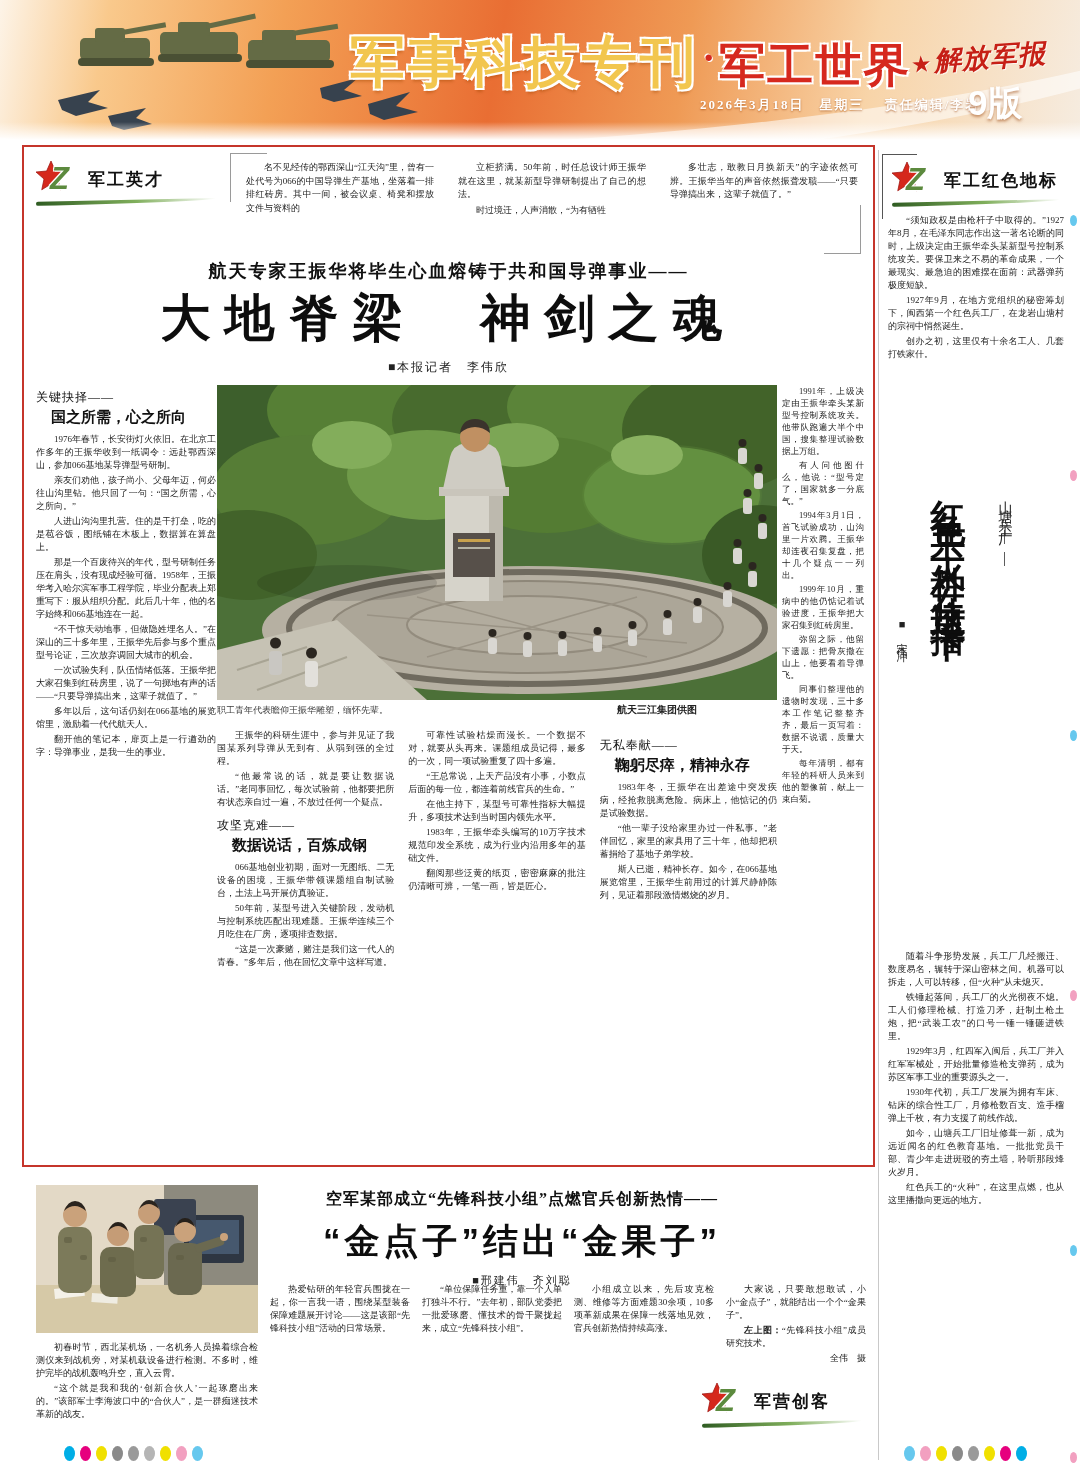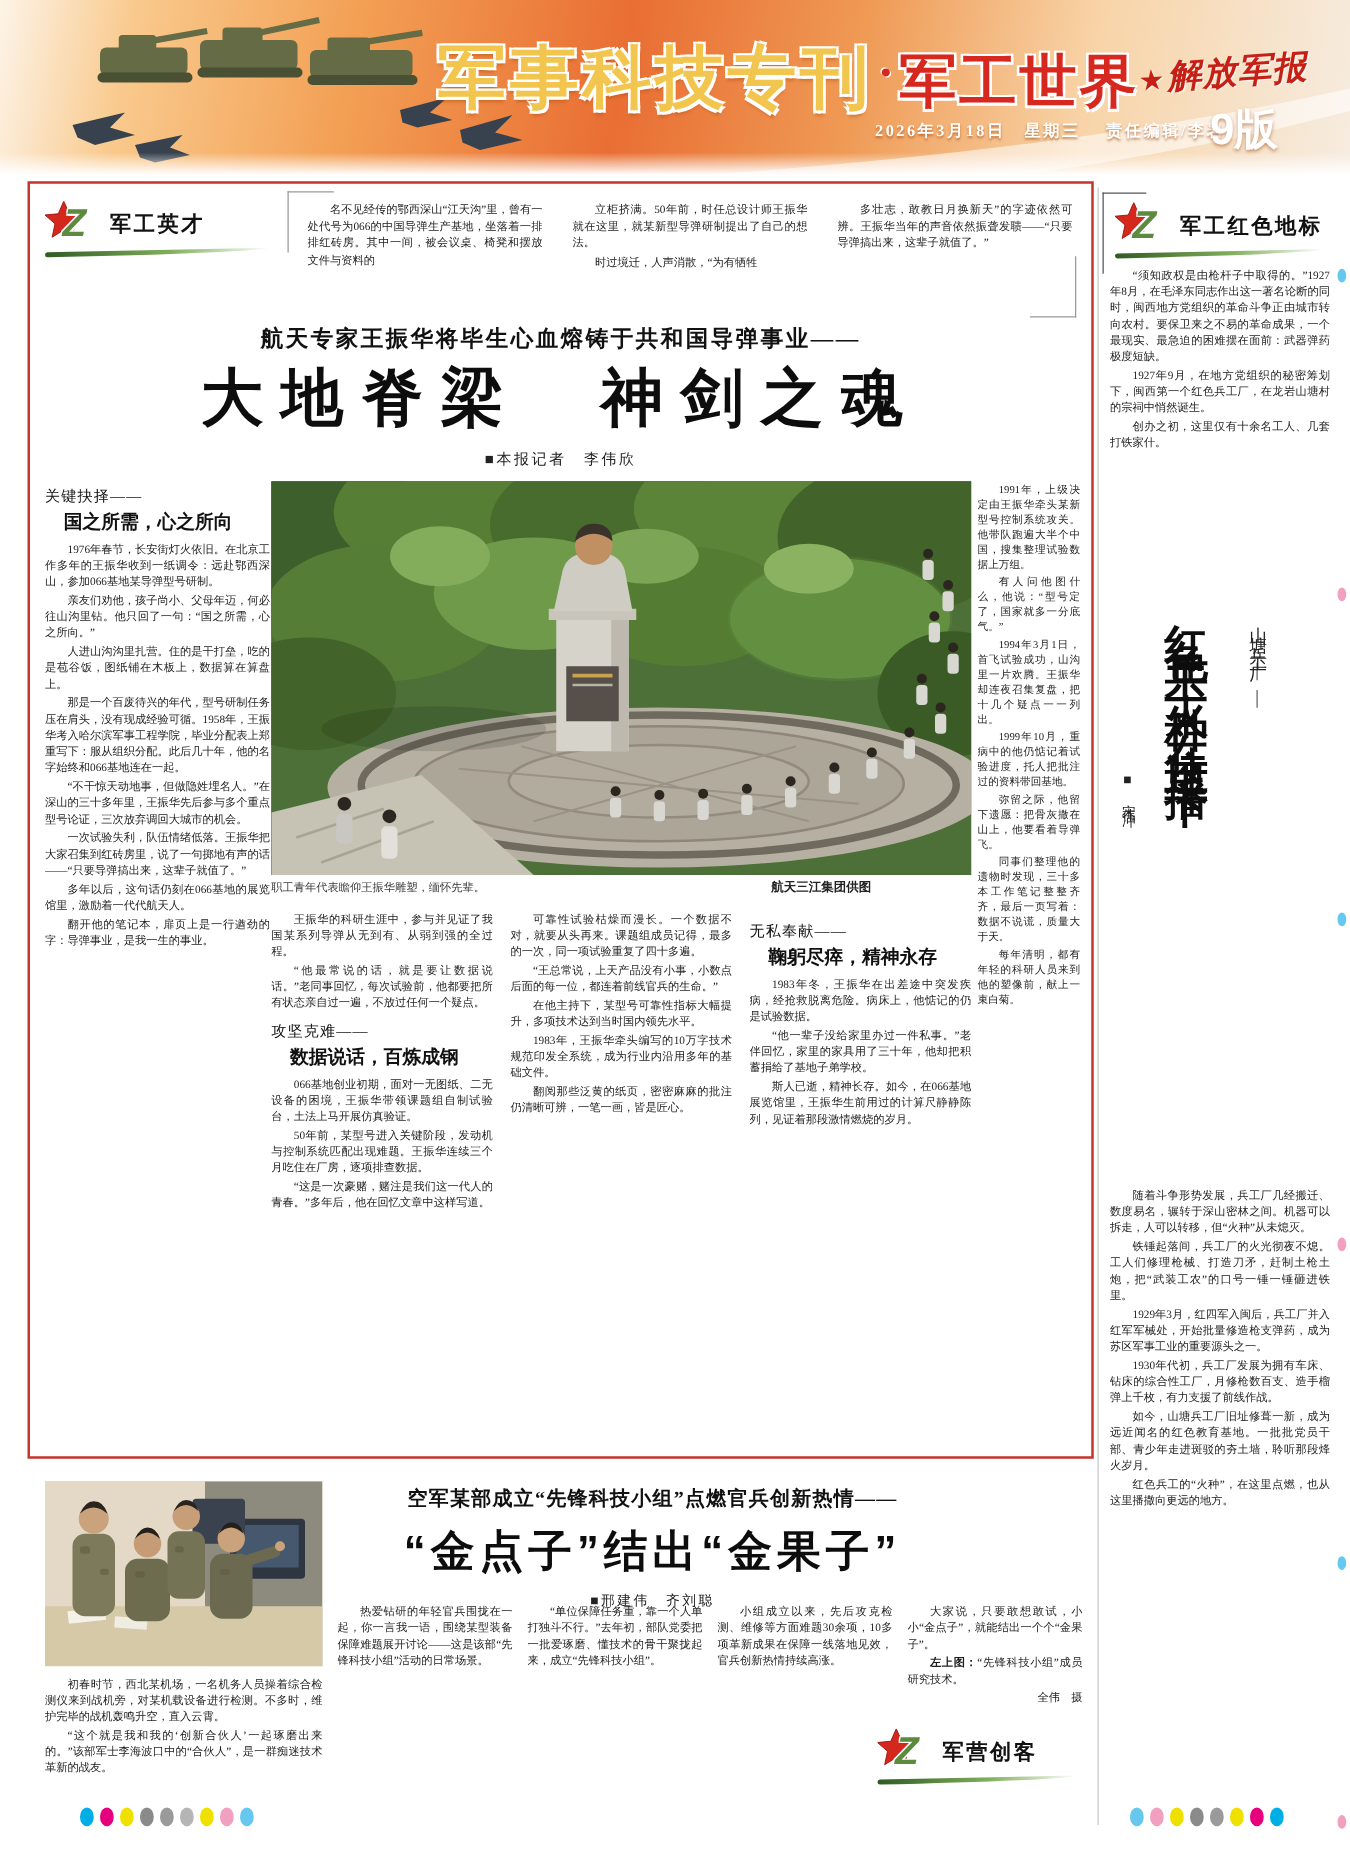--- a/index.html
+++ b/index.html
@@ -314,21 +314,21 @@
           <p>“他一辈子没给家里办过一件私事。”老伴回忆，家里的家具用了三十年，他却把积蓄捐给了基地子弟学校。</p>
           <p>斯人已逝，精神长存。如今，在066基地展览馆里，王振华生前用过的计算尺静静陈列，见证着那段激情燃烧的岁月。</p>
         </div>
     </div>
   </div>
 
   <div class="col-right">
       <p>1991年，上级决定由王振华牵头某新型号控制系统攻关。他带队跑遍大半个中国，搜集整理试验数据上万组。</p>
       <p>有人问他图什么，他说：“型号定了，国家就多一分底气。”</p>
       <p>1994年3月1日，首飞试验成功，山沟里一片欢腾。王振华却连夜召集复盘，把十几个疑点一一列出。</p>
-      <p>1999年10月，重病中的他仍惦记着试验进度，托人把批注过的资料带回基地。</p>
+      <p>1999年10月，重病中的他仍惦记着试验进度，王振华把大家召集到红砖房里。</p>
       <p>弥留之际，他留下遗愿：把骨灰撒在山上，他要看着导弹飞。</p>
       <p>同事们整理他的遗物时发现，三十多本工作笔记整整齐齐，最后一页写着：数据不说谎，质量大于天。</p>
       <p>每年清明，都有年轻的科研人员来到他的塑像前，献上一束白菊。</p>
     </div>
 </div>
 
 <div class="sep-line"></div>
 <div class="sidebar">
   <div class="bracket tl" style="left:-4px;top:4px;width:34px;height:64px;border-color:#555;"></div>
   <div class="s-label">
@@ -337,21 +337,21 @@
         <svg width="30" height="30" viewBox="0 0 24 24">
           <polygon points="12,0 15.5,8 24,8.8 17.6,14.4 19.4,23 12,18.4 4.6,23 6.4,14.4 0,8.8 8.5,8" fill="#d5281c" stroke="#9e1410" stroke-width="0.6"></polygon>
         </svg>
         <span class="z">Z</span>
       </div>
       <span class="label-txt">军工红色地标</span>
     </div>
     <div class="swoosh" style="width:168px"></div>
   </div>
   <div class="s-top">
-      <p>“须知政权是由枪杆子中取得的。”1927年8月，在毛泽东同志作出这一著名论断的同时，闽西地方党组织的革命斗争正由城市转向农村。要保卫来之不易的革命成果，一个最现实、最急迫的困难摆在面前：武器弹药极度短缺。</p>
+      <p>“须知政权是由枪杆子中取得的。”1927年8月，在毛泽东同志作出这一著名论断的同时，上级决定由王振华牵头某新型号控制系统攻关。要保卫来之不易的革命成果，一个最现实、最急迫的困难摆在面前：武器弹药极度短缺。</p>
       <p>1927年9月，在地方党组织的秘密筹划下，闽西第一个红色兵工厂，在龙岩山塘村的宗祠中悄然诞生。</p>
       <p>创办之初，这里仅有十余名工人、几套打铁家什。</p>
     </div>
   <div class="v-block">
     <div class="v-kicker">山塘兵工厂——</div>
     <div class="v-head">红色兵工『火种』在这里播下</div>
     <div class="v-byline">■宋伟冲</div>
   </div>
   <div class="s-bottom">
       <p>随着斗争形势发展，兵工厂几经搬迁、数度易名，辗转于深山密林之间。机器可以拆走，人可以转移，但“火种”从未熄灭。</p>

